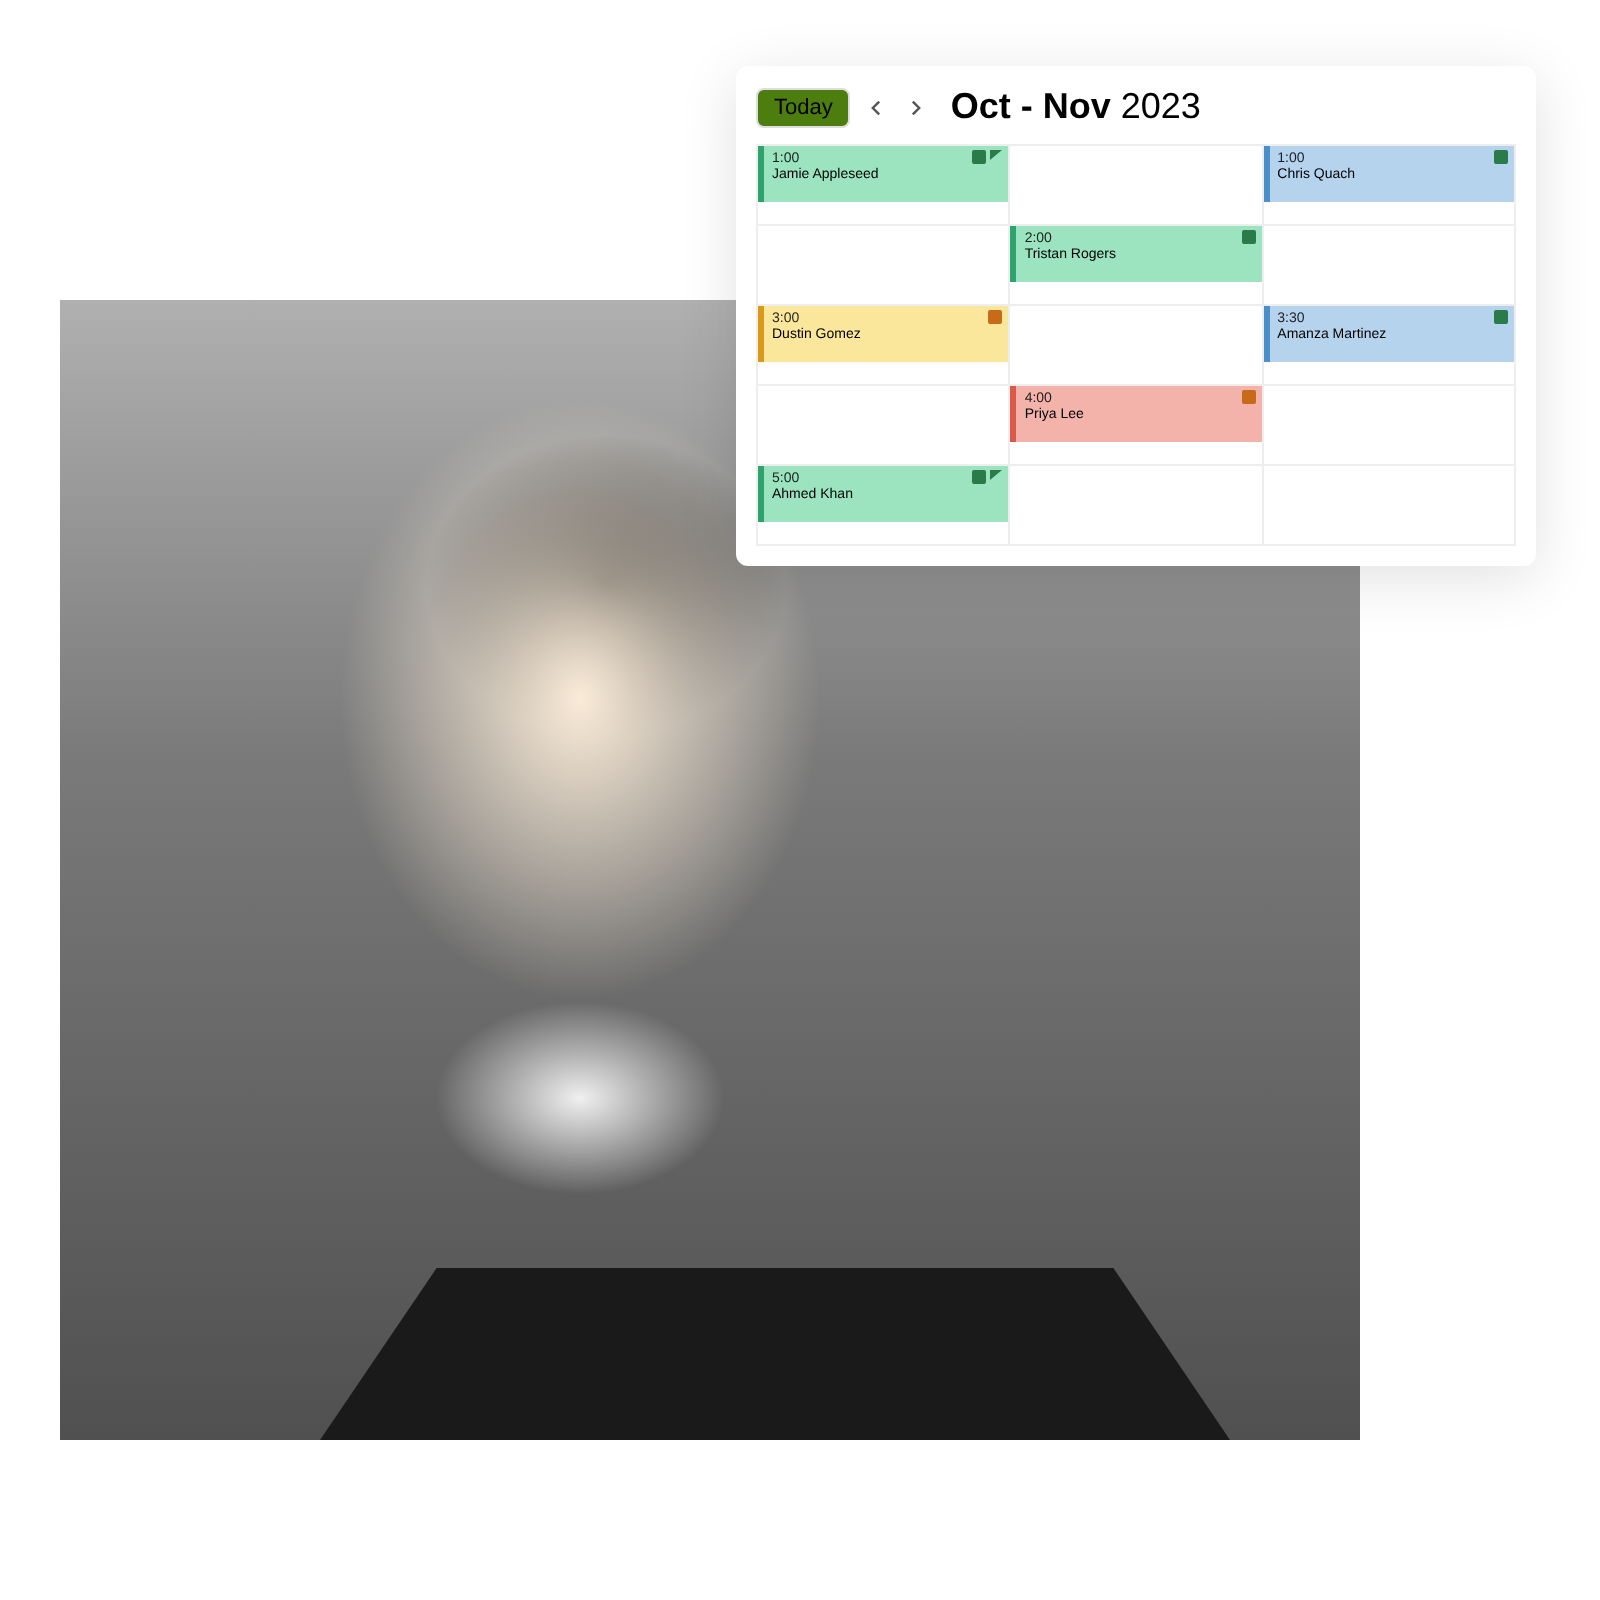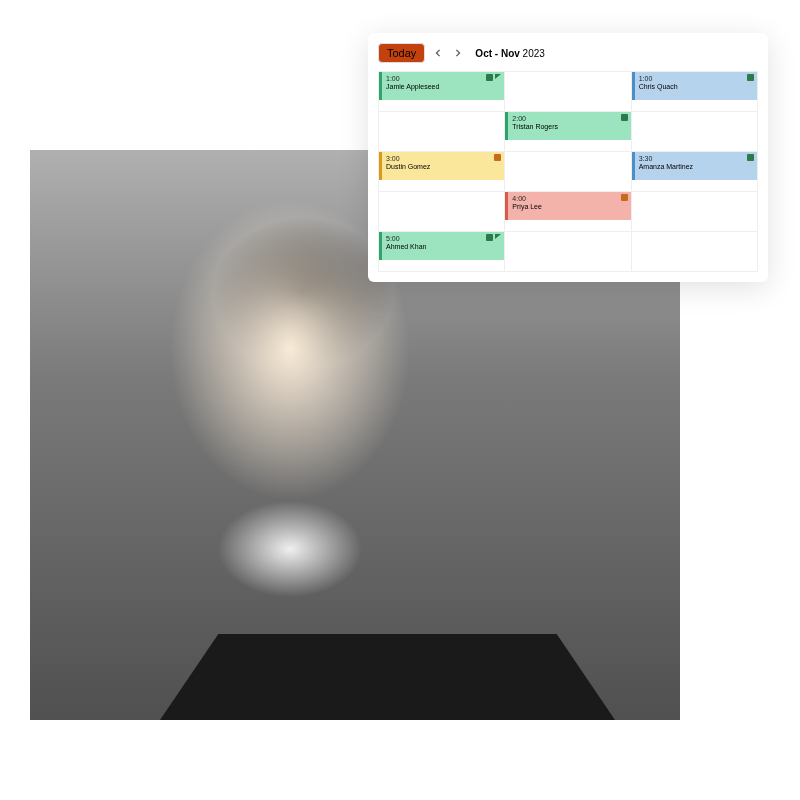--- a/index.html
+++ b/index.html
@@ -56,35 +56,35 @@
       display: flex;
       align-items: center;
       gap: 6px;
       margin-bottom: 8px;
     }
     .today-btn {
       border: 1px solid #ddd;
       border-radius: 4px;
       padding: 3px 8px;
       font-size: 11px;
-      background: #c2410c;
+      background: #4d7c0f;
       cursor: pointer;
     }
     .nav-arrow {
       width: 14px;
       height: 14px;
       display: flex;
       align-items: center;
       justify-content: center;
       cursor: pointer;
       color: #555;
       font-size: 11px;
     }
     .date-range {
-      font-size: 10px;
+      font-size: 18px;
       margin-left: 4px;
     }
     .date-range .bold { font-weight: 700; }
     .date-range .year { font-weight: 400; }
 
     .cal-grid {
       display: grid;
       grid-template-columns: 1fr 1fr 1fr;
       border-top: 1px solid #eee;
       border-left: 1px solid #eee;

